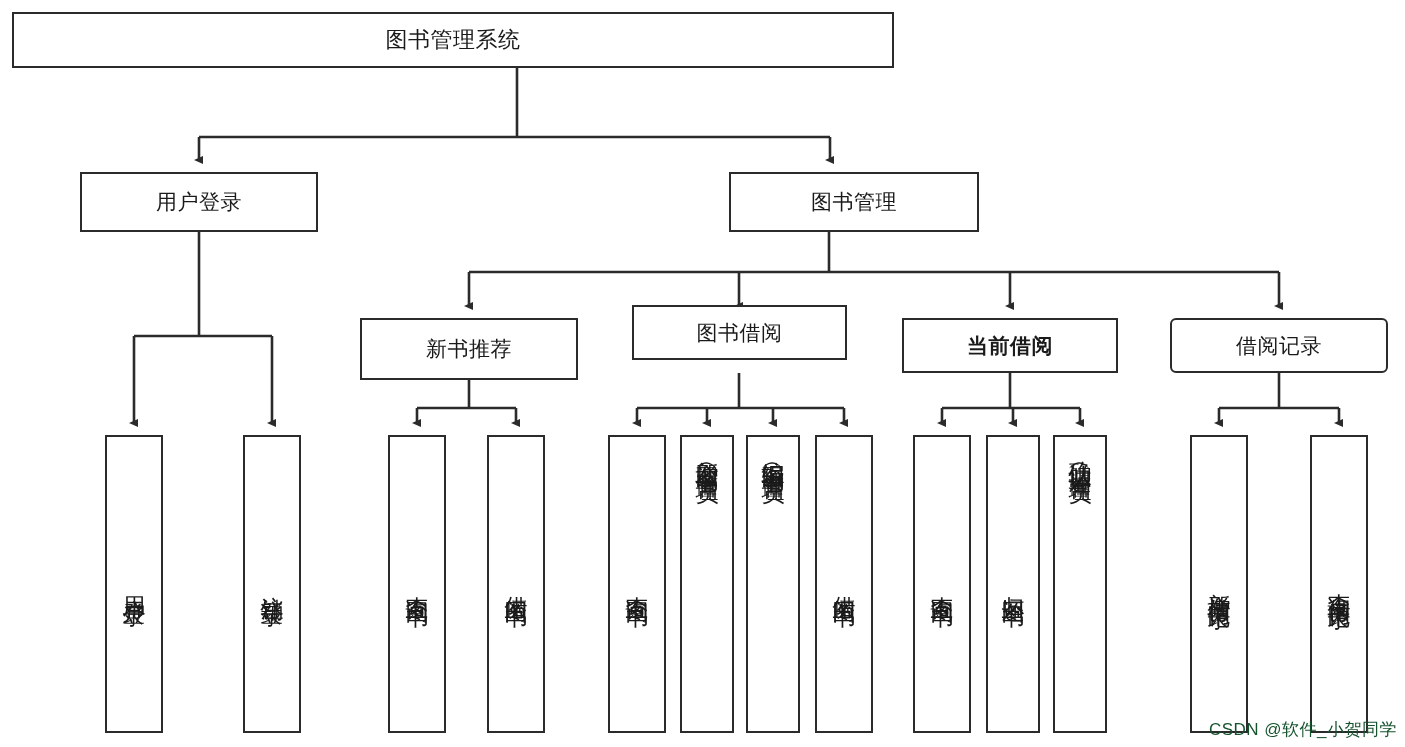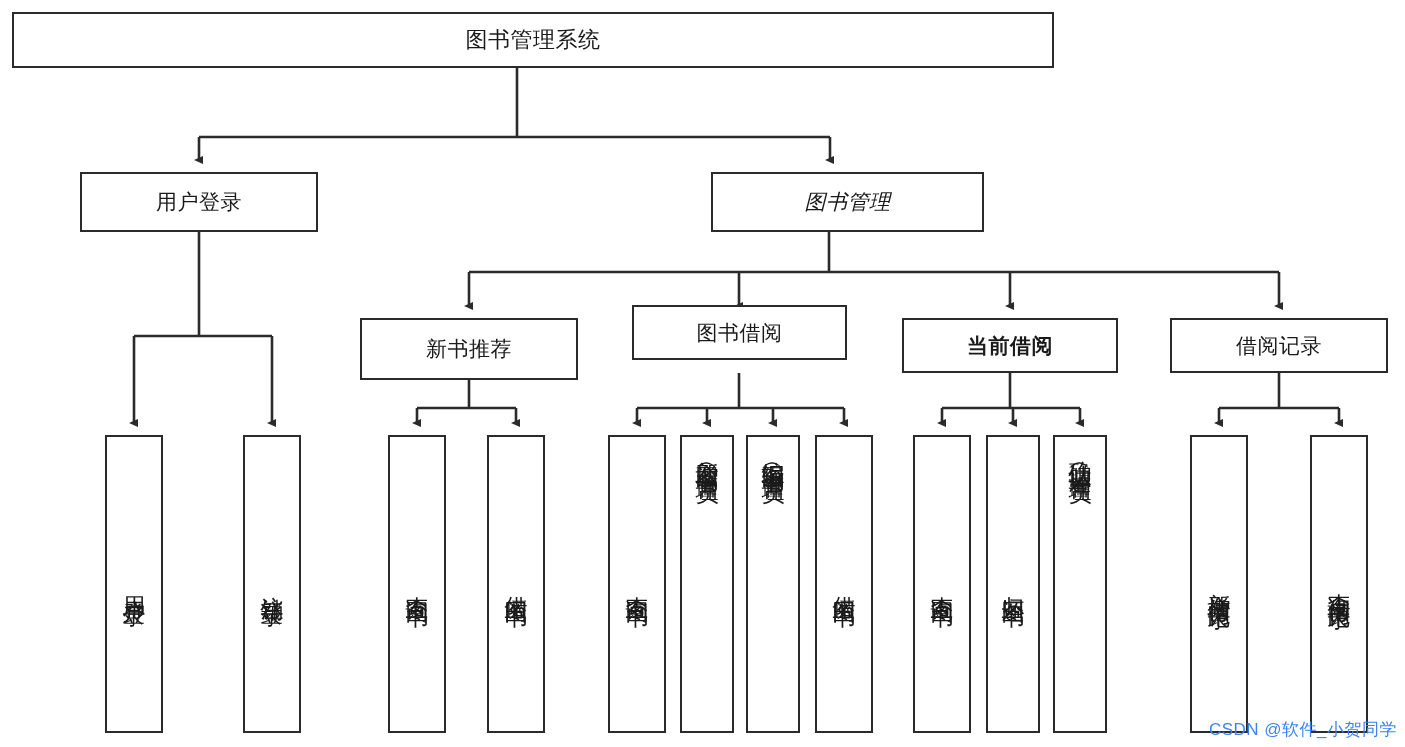--- a/index.html
+++ b/index.html
@@ -64,21 +64,21 @@
   }
   .node.v.mid {
     align-items: center;
     padding-top: 0;
   }
   .watermark {
     position: absolute;
     right: 8px;
     bottom: 6px;
     font-size: 17px;
-    color: #3b82f6;
+    color: #14532d;
     letter-spacing: 0.5px;
     white-space: nowrap;
     pointer-events: none;
     margin-top: 36px;
   }
 </style>
 </head>
 <body>
 
 <div id="canvas">
@@ -126,41 +126,41 @@
       <path d="M 1013,408 L 1013,423" marker-end="url(#arrow)"></path>
       <path d="M 1080,408 L 1080,423" marker-end="url(#arrow)"></path>
 
       <path d="M 1279,373 L 1279,408"></path>
       <path d="M 1219,408 L 1339,408"></path>
       <path d="M 1219,408 L 1219,423" marker-end="url(#arrow)"></path>
       <path d="M 1339,408 L 1339,423" marker-end="url(#arrow)"></path>
     </g>
   </svg>
 
-  <div class="node h root" style="left: 12px; top: 12px; width: 1042px; height: 56px;">
+  <div class="node h root" style="left: 12px; top: 12px; width: 882px; height: 56px;">
     <span class="node-label">图书管理系统</span>
   </div>
 
   <div class="node h" style="left: 80px; top: 172px; width: 238px; height: 60px;">
     <span class="node-label">用户登录</span>
   </div>
-  <div class="node h" style="left: 711px; top: 172px; width: 273px; height: 60px; font-style: italic;">
+  <div class="node h" style="left: 729px; top: 172px; width: 250px; height: 60px;">
     <span class="node-label">图书管理</span>
   </div>
 
   <div class="node h" style="left: 360px; top: 318px; width: 218px; height: 62px;">
     <span class="node-label">新书推荐</span>
   </div>
   <div class="node h" style="left: 632px; top: 305px; width: 215px; height: 55px;">
     <span class="node-label">图书借阅</span>
   </div>
   <div class="node h" style="left: 902px; top: 318px; width: 216px; height: 55px; font-weight: bold;">
     <span class="node-label">当前借阅</span>
   </div>
-  <div class="node h" style="left: 1170px; top: 318px; width: 218px; height: 55px;">
+  <div class="node h" style="left: 1170px; top: 318px; width: 218px; height: 55px; border-radius: 6px;">
     <span class="node-label">借阅记录</span>
   </div>
 
   <div class="node v mid" style="left: 105px; top: 435px; width: 58px; height: 298px;">
     <span class="node-label">用户登录</span>
   </div>
   <div class="node v mid" style="left: 243px; top: 435px; width: 58px; height: 298px;">
     <span class="node-label">注销登录</span>
   </div>
   <div class="node v mid" style="left: 388px; top: 435px; width: 58px; height: 298px;">

